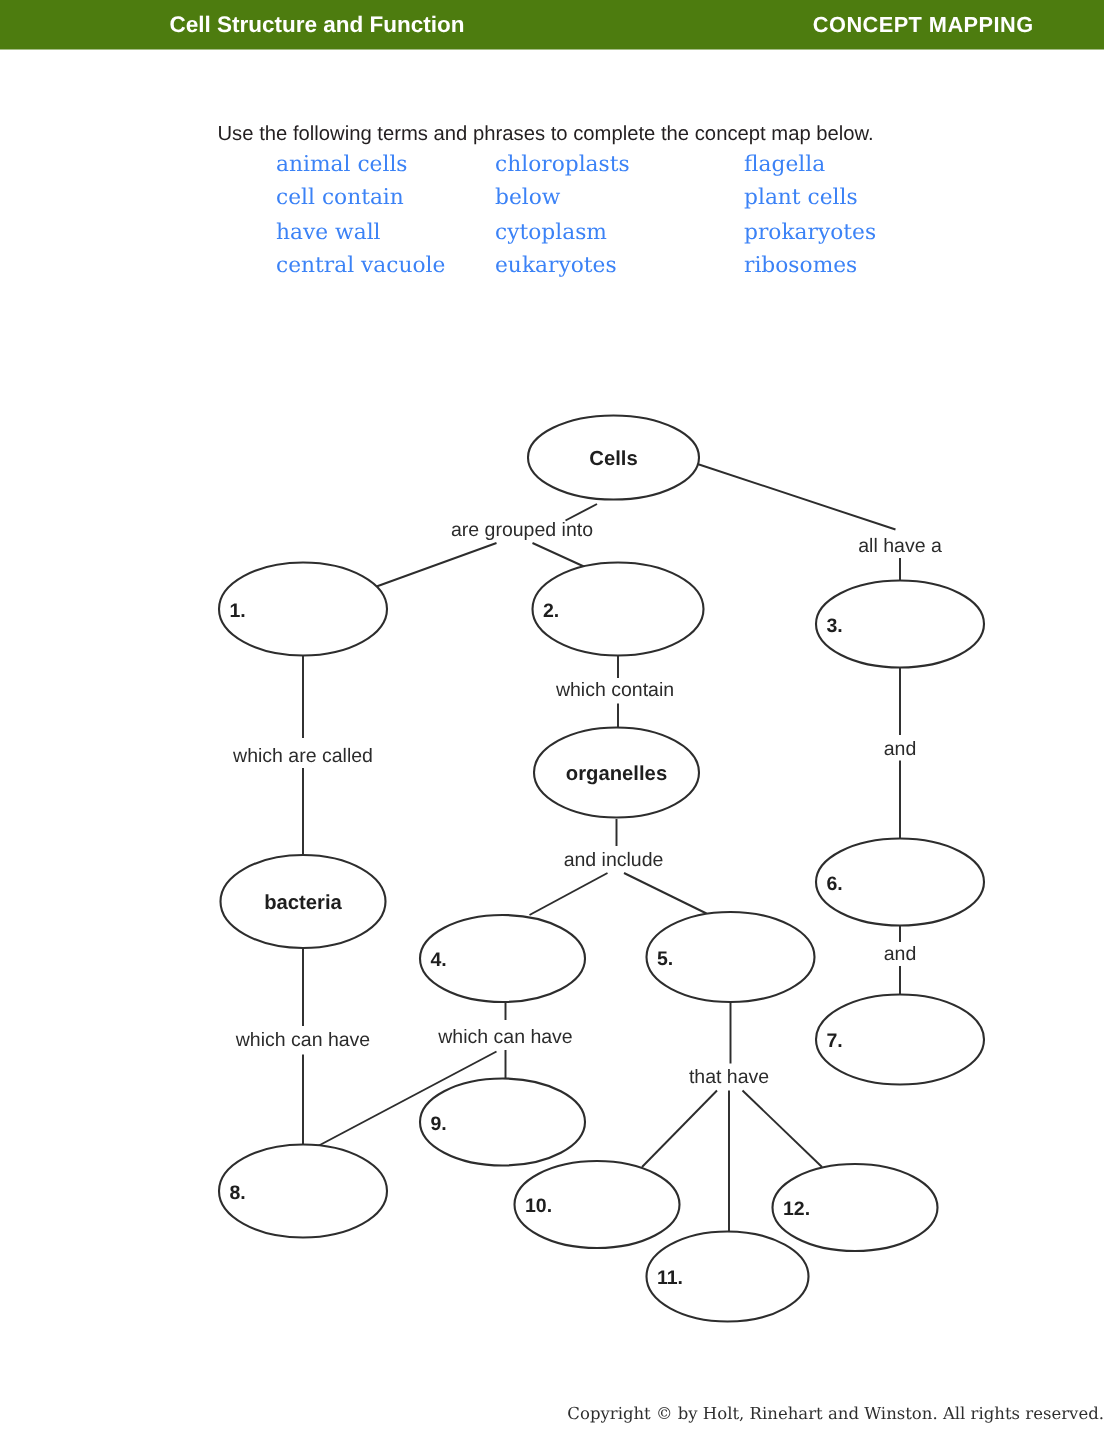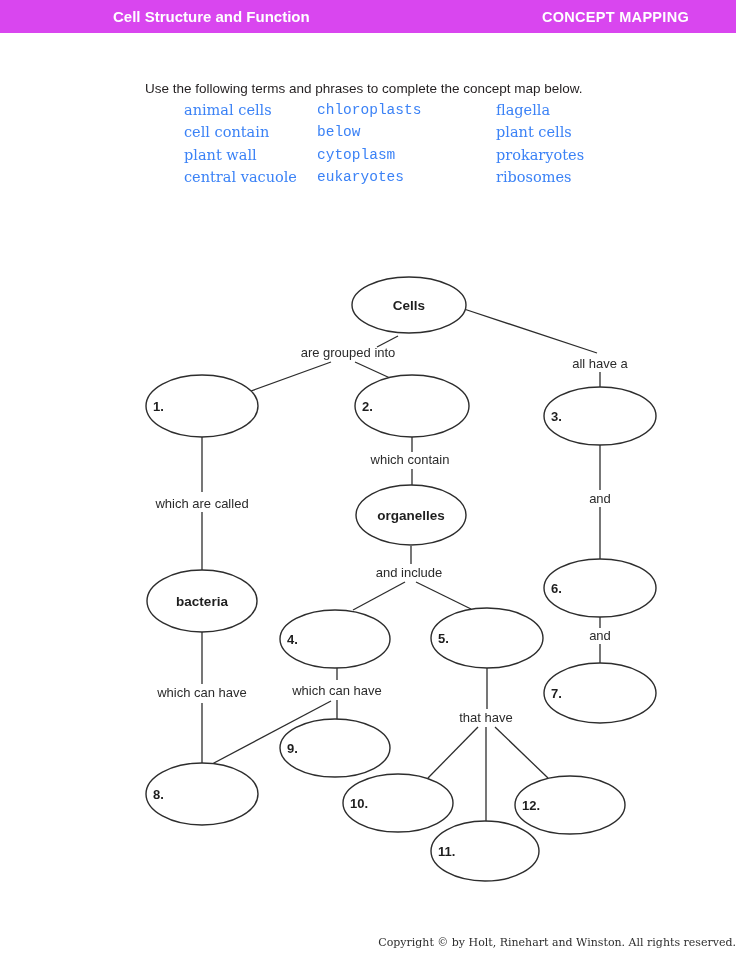--- a/index.html
+++ b/index.html
@@ -2,41 +2,41 @@
 <html><head>
 <meta charset="utf-8">
 <style>
   html,body { margin:0; padding:0; background:#fff; }
   .page {
     position:relative; width:736px; height:970px; background:#ffffff;
     font-family:"Liberation Sans", sans-serif; overflow:hidden;
   }
   .header-bar {
     position:absolute; top:0; left:0; width:736px; height:33px;
-    background:#d946ef;
+    background:#4d7c0f;
   }
   .header-left {
     position:absolute; left:113px; top:0; height:33px; line-height:34px;
     font-size:15px; font-weight:bold; color:#ffffff;
   }
   .header-right {
     position:absolute; right:47px; top:0; height:45px; line-height:34px;
     font-size:14.5px; font-weight:bold; color:#ffffff; letter-spacing:0.3px;text-align:right;
   }
   .instruction {
     position:absolute; left:145px; top:81px;
     font-size:13.5px; font-weight:normal; color:#231f20;
   }
   .wb-col {
     position:absolute; top:99px;
     font-family:"DejaVu Serif", serif; font-size:14.5px; color:#3b82f6;
   }
   .wb-col .wb-term { height:22.4px; line-height:22.4px; }
   .wb-col1 { left:184px; }
-  .wb-col2 { left:317px;font-family:Liberation Mono, monospace; }
+  .wb-col2 { left:330px; }
   .wb-col3 { left:496px; }
   .map-svg { position:absolute; top:0; left:0; }
   .map-line { stroke:#2d2d2d; stroke-width:1.3; fill:none; }
   .map-ellipse { stroke:#2d2d2d; stroke-width:1.4; fill:#ffffff; }
   .map-label {
     font-family:"Liberation Sans", sans-serif; font-size:13px;
     fill:#2b2b2b; text-anchor:middle;
   }
   .map-node-label {
     font-family:"Liberation Sans", sans-serif; font-size:13.5px;
@@ -59,21 +59,21 @@
   <div class="header-bar">
     <span class="header-left">Cell Structure and Function</span>
     <span class="header-right">CONCEPT MAPPING</span>
   </div>
 
   <div class="instruction">Use the following terms and phrases to complete the concept map below.</div>
 
   <div class="wb-col wb-col1">
     <div class="wb-term">animal cells</div>
     <div class="wb-term">cell contain</div>
-    <div class="wb-term">plant wall</div>
+    <div class="wb-term">have wall</div>
     <div class="wb-term">central vacuole</div>
   </div>
   <div class="wb-col wb-col2">
     <div class="wb-term">chloroplasts</div>
     <div class="wb-term">below</div>
     <div class="wb-term">cytoplasm</div>
     <div class="wb-term">eukaryotes</div>
   </div>
   <div class="wb-col wb-col3">
     <div class="wb-term">flagella</div>

